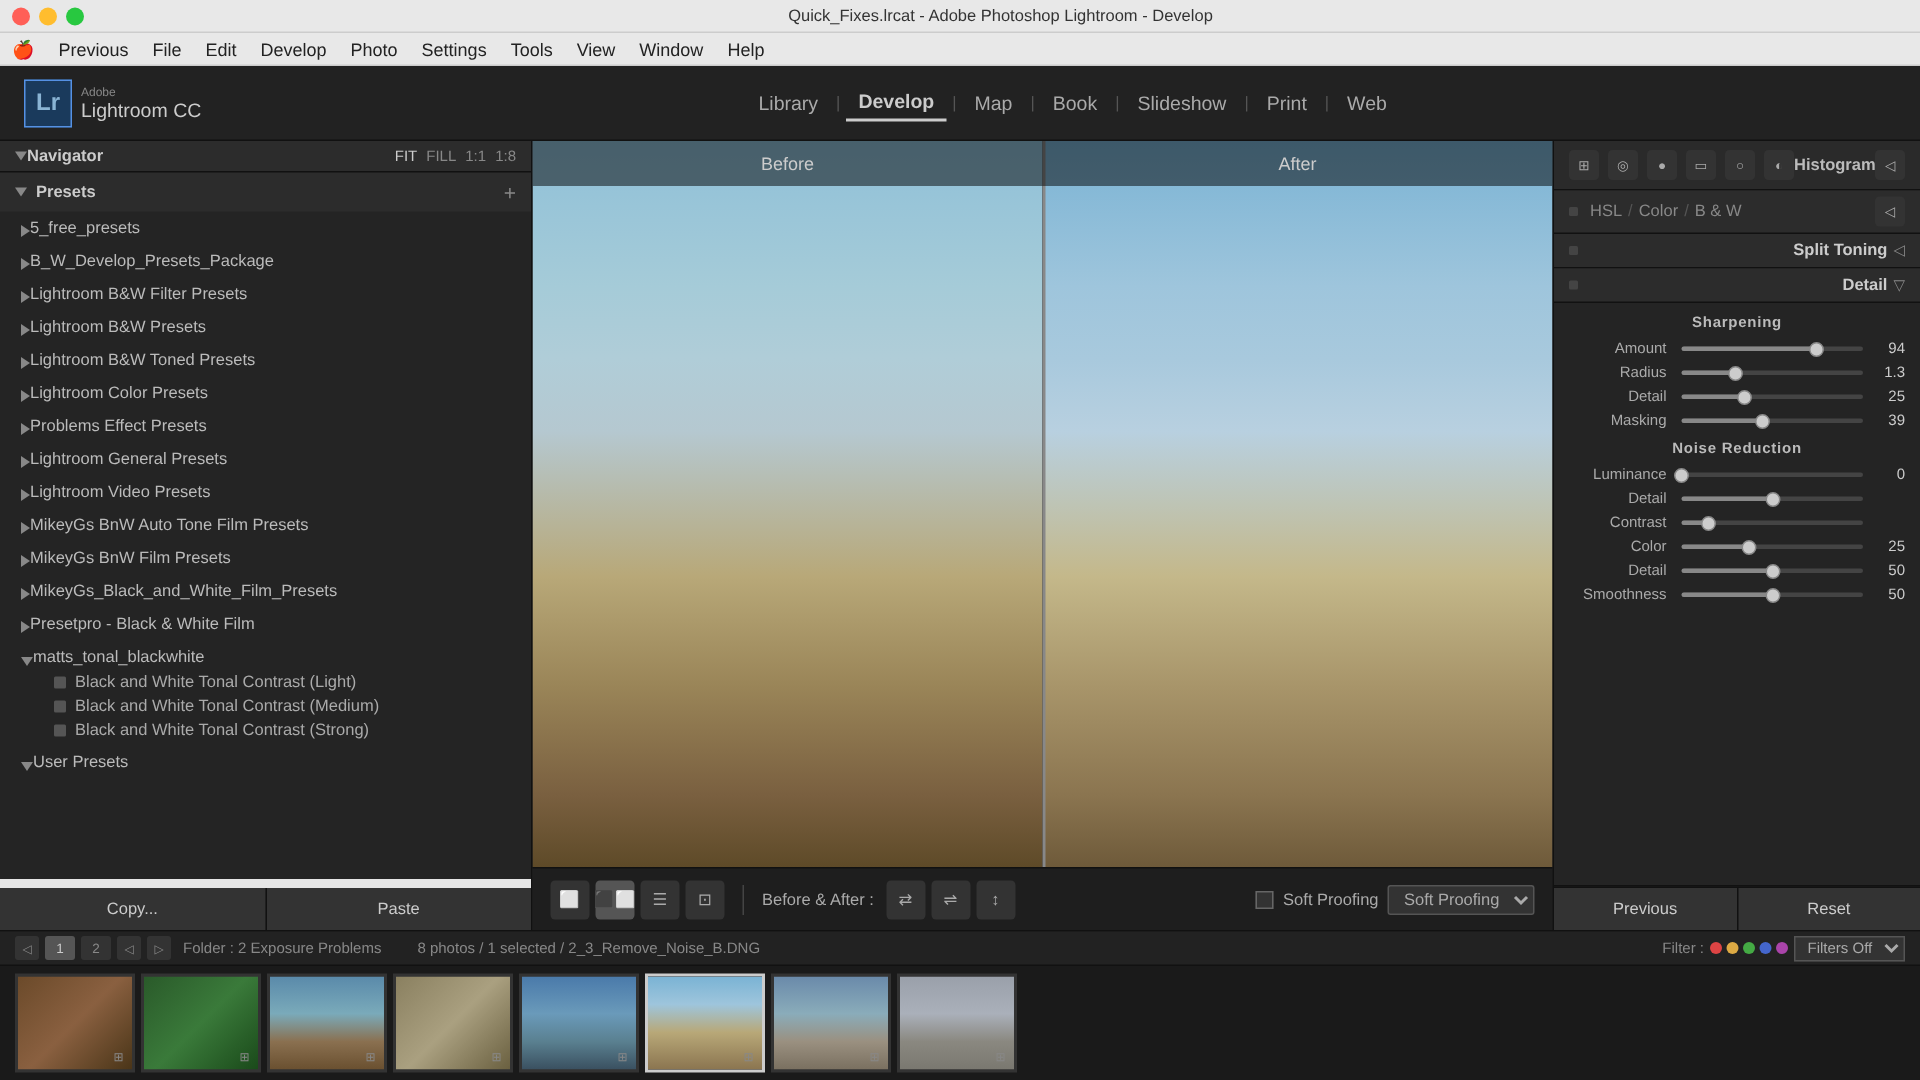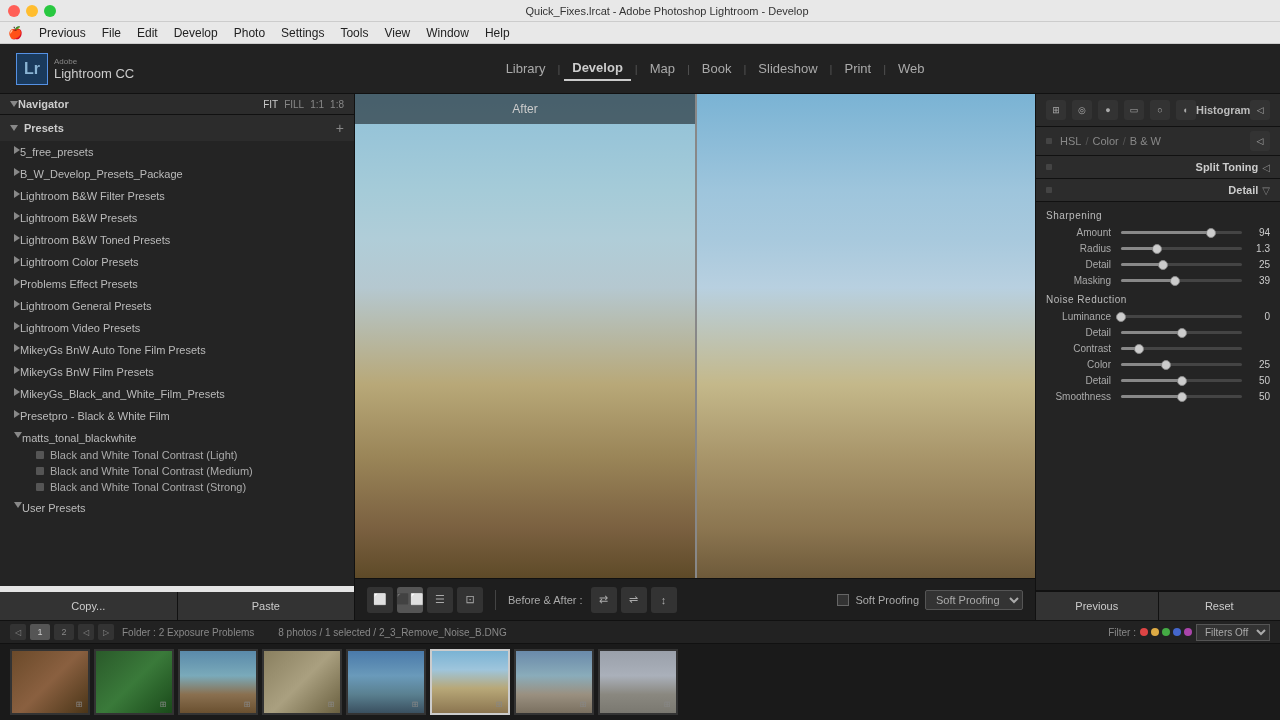--- a/index.html
+++ b/index.html
@@ -44,21 +44,21 @@
 
     .navigator-header { display: flex; align-items: center; padding: 4px 10px; cursor: pointer; background: #2c2c2c; }
     .navigator-title { font-size: 11px; color: #ccc; font-weight: 600; flex: 1; }
     .nav-size-controls { display: flex; gap: 6px; color: #888; font-size: 10px; }
     .nav-size { cursor: pointer; }
     .nav-size.active { color: #ccc; }
 
     .presets-section { flex: 1; overflow-y: auto; }
     .presets-header { display: flex; align-items: center; padding: 5px 10px; background: #2c2c2c; cursor: pointer; border-top: 1px solid #111; }
     .preset-group { padding: 2px 0; }
-    .preset-group-header { display: flex; align-items: flex-start; padding: 3px 10px 3px 14px; cursor: pointer; }
+    .preset-group-header { display: flex; align-items: flex-end; padding: 3px 10px 3px 14px; cursor: pointer; }
     .preset-group-name { font-size: 11px; color: #bbb; }
     .preset-item { padding: 2px 10px 2px 36px; cursor: pointer; display: flex; align-items: center; gap: 6px; }
     .preset-item-icon { width: 8px; height: 8px; background: #555; border-radius: 1px; flex-shrink: 0; }
     .preset-item-name { font-size: 11px; color: #aaa; }
 
     .bottom-buttons { display: flex; border-top: 6px solid #e5e5e5; }
     .bottom-btn { flex: 1; padding: 8px; background: #333; color: #ccc; font-size: 11px; text-align: center; cursor: pointer; border: none; }
     .bottom-btn + .bottom-btn { border-left: 1px solid #111; }
 
     
@@ -101,21 +101,21 @@
 
     .right-panel-tabs { display: flex; align-items: center; padding: 4px 10px; background: #2c2c2c; border-bottom: 1px solid #111; }
     .right-tab { font-size: 11px; color: #888; cursor: pointer; }
     .right-tab-sep { color: #555; margin: 0 4px; }
 
     .section-header { display: flex; align-items: center; padding: 5px 10px; background: #2c2c2c; border-bottom: 1px solid #111; cursor: pointer; }
     .section-title { font-size: 11px; color: #ccc; font-weight: 600; flex: 1; text-align: right; }
     .section-arrow { font-size: 10px; color: #888; margin-left: 4px; }
 
     .detail-section { padding: 8px 10px; border-bottom: 1px solid #111; flex: 1; overflow-y: auto; }
-    .subsection-title { font-size: 10px; color: #bbb; margin-bottom: 6px; font-weight: 400; letter-spacing: 0.5px; }
+    .subsection-title { font-size: 10px; color: #bbb; margin-bottom: 6px; font-weight: 700; letter-spacing: 0.5px; text-align: center; }
     .slider-row { display: flex; align-items: center; margin-bottom: 5px; }
     .slider-label { width: 65px; font-size: 10px; color: #aaa; text-align: right; margin-right: 6px; }
     .slider-track { flex: 1; height: 3px; background: #444; border-radius: 2px; position: relative; margin: 0 4px; }
     .slider-fill { height: 100%; background: #888; border-radius: 2px; }
     .slider-thumb { width: 10px; height: 10px; background: #ccc; border-radius: 50%; position: absolute; top: -3.5px; transform: translateX(-50%); cursor: pointer; border: 1px solid #888; }
     .slider-value { width: 24px; font-size: 10px; color: #ccc; text-align: right; }
 
     .right-panel-bottom { display: flex; border-top: 1px solid #111; }
     .right-bottom-btn { flex: 1; padding: 8px; background: #333; color: #ccc; font-size: 11px; text-align: center; cursor: pointer; border: none; }
     .right-bottom-btn + .right-bottom-btn { border-left: 1px solid #111; }
@@ -334,20 +334,21 @@
 
       <div class="bottom-buttons">
         <button class="bottom-btn">Copy...</button>
         <button class="bottom-btn">Paste</button>
       </div>
     </div>
 
     <div class="center-panel">
       <div class="photo-area">
         <div class="before-after-bar">
+          <div class="before-label">Before</div>
           <div class="after-label">After</div>
         </div>
         <div class="photo-split" style="position:absolute;top:0;left:0;right:0;bottom:0;">
           <div class="photo-before">
             <div class="photo-gradient-sky-before"></div>
           </div>
           <div class="photo-after">
             <div class="photo-gradient-sky"></div>
           </div>
           <div class="divider-line"></div>

